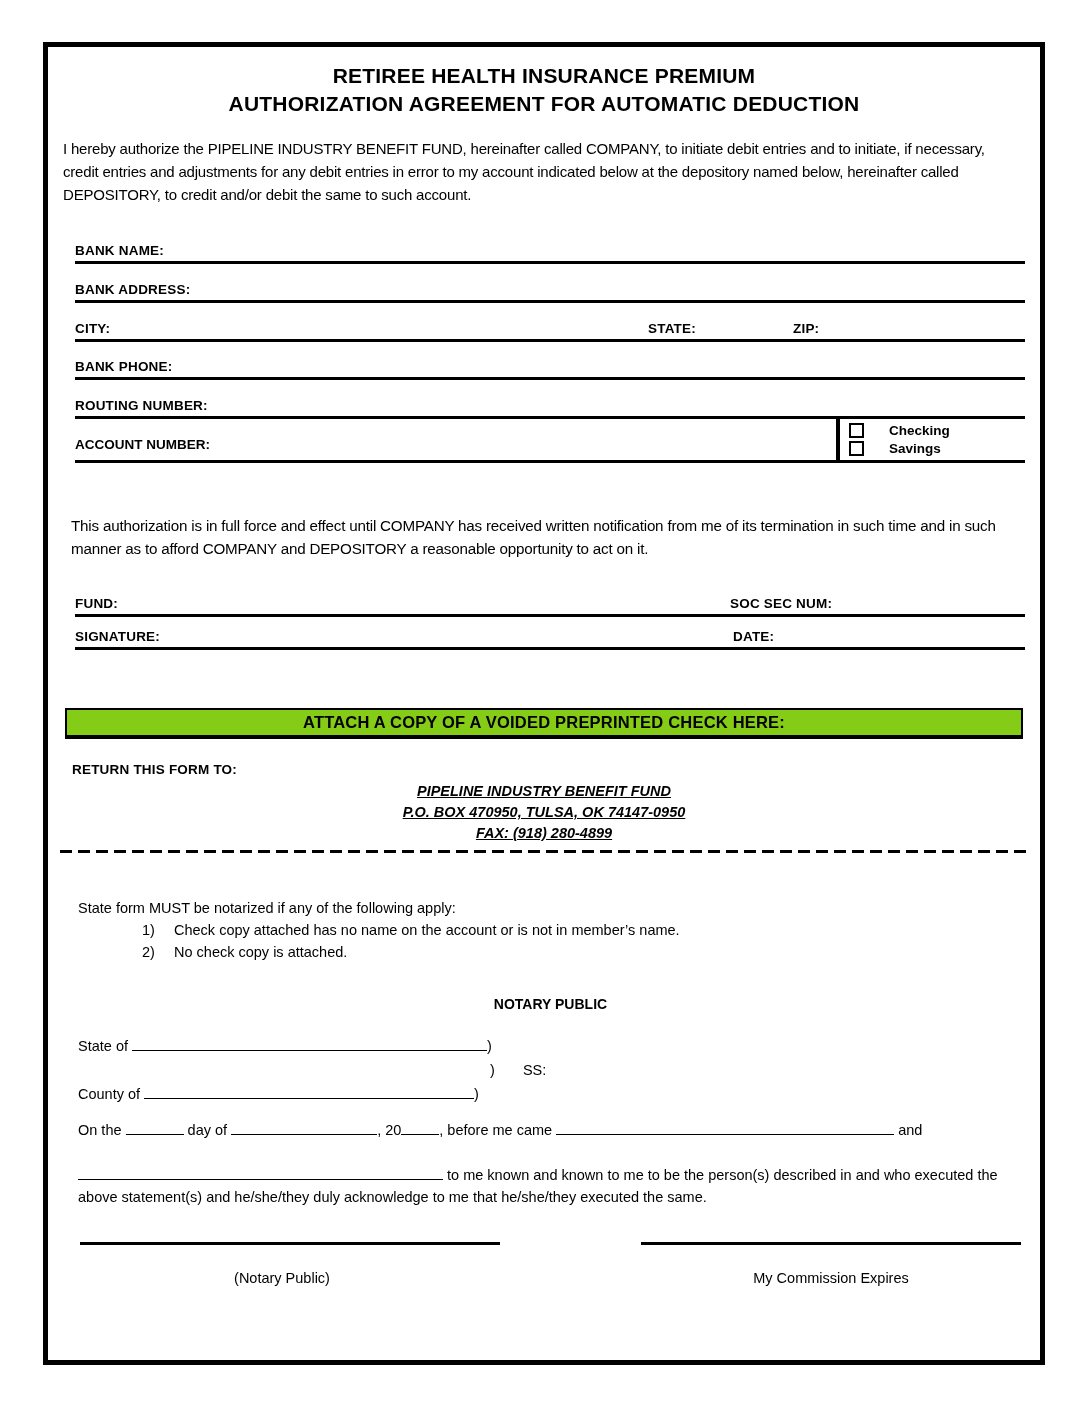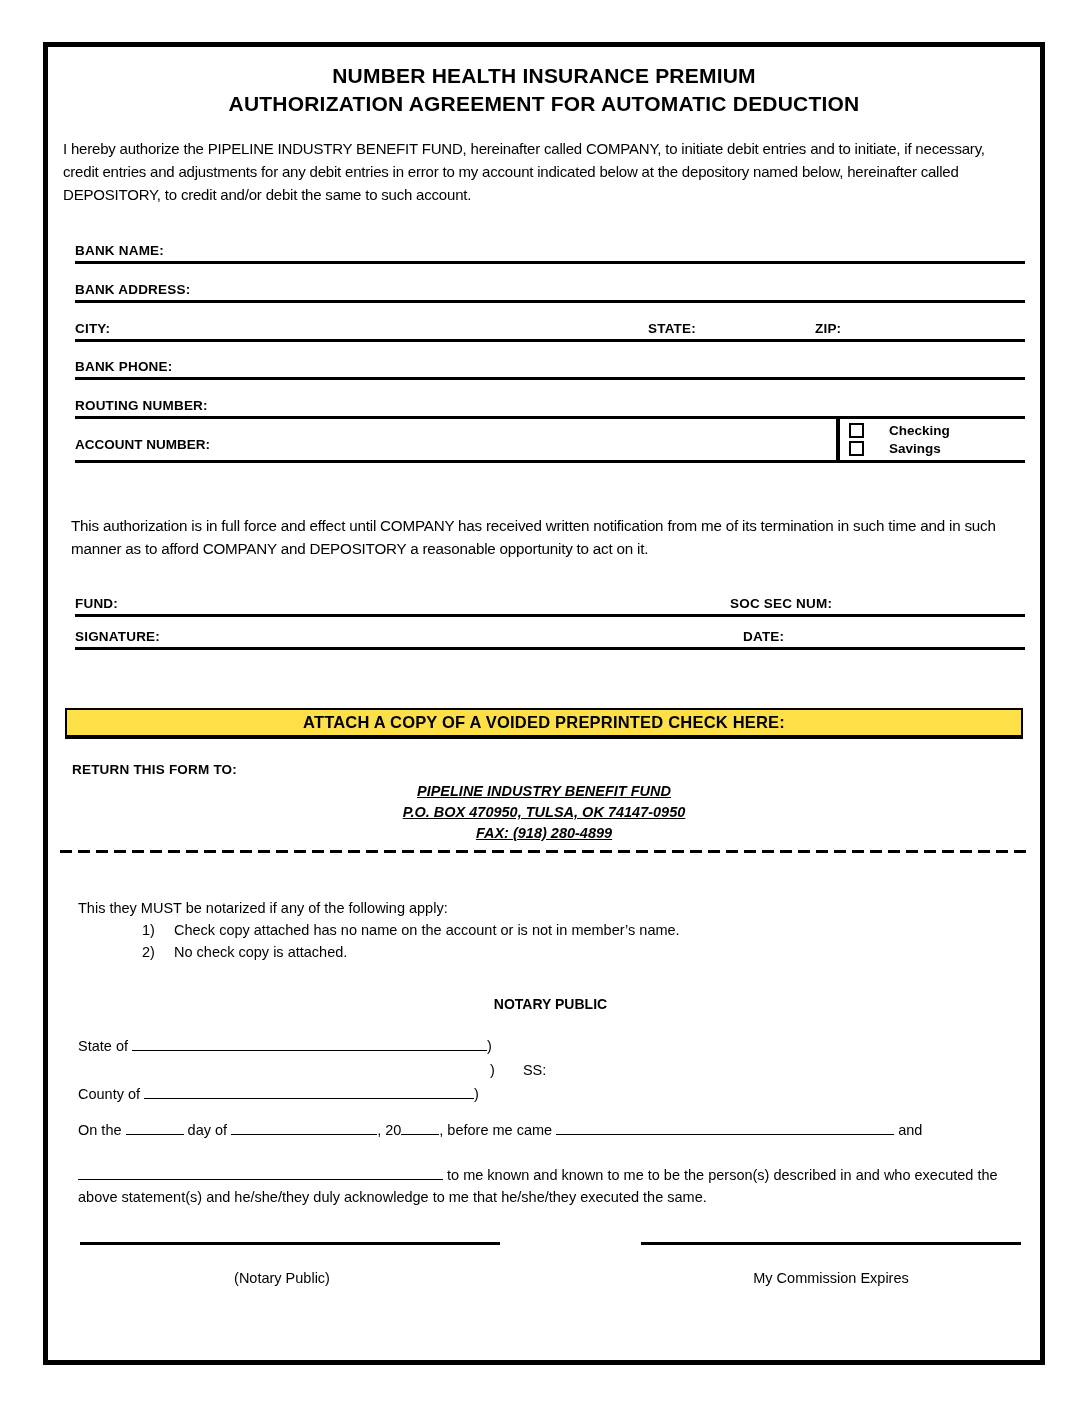--- a/index.html
+++ b/index.html
@@ -22,23 +22,23 @@
 
   .fields { margin-left:12px; }
   .frow { position:relative; height:20px; border-bottom:3px solid #000; }
   .mt1 { margin-top:38px; }
   .mt2 { margin-top:19px; }
   .mt3 { margin-top:19px; }
   .mt4 { margin-top:18px; }
   .mt5 { margin-top:19px; }
   .flabel { position:absolute; bottom:3px; left:0; font-size:13.5px; font-weight:bold; letter-spacing:.2px; white-space:nowrap; }
   .pos-state { left:573px; }
-  .pos-zip   { left:740px; }
+  .pos-zip   { left:718px; }
   .pos-socsec { left:655px; }
-  .pos-date   { left:658px;margin-left:10px; }
+  .pos-date   { left:658px; }
 
   .acct-row { position:relative; height:44px; border-bottom:3px solid #000; }
   .acct-label { position:absolute; bottom:8px; left:0; font-size:13.5px; font-weight:bold; }
   .acct-type {
     position:absolute; left:761px; top:0; bottom:0; right:0;
     border-left:4px solid #000; padding:4px 0 4px 9px;
     display:flex; flex-direction:column; justify-content:space-between;
   }
   .cbrow { display:flex; align-items:center; gap:25px; }
   .cbox { width:15px; height:15px; border:2px solid #000; background:#fff; flex:0 0 auto; }
@@ -94,21 +94,21 @@
   .cap-right { left:753px; }
 </style>
 </head>
 <body>
 
 <div class="screen">
   <div class="doc-border">
     <div class="inner">
 
       <div class="title">
-        <div>NUMBER HEALTH INSURANCE PREMIUM</div>
+        <div>RETIREE HEALTH INSURANCE PREMIUM</div>
         <div>AUTHORIZATION AGREEMENT FOR AUTOMATIC DEDUCTION</div>
       </div>
 
       <p class="intro">I hereby authorize the PIPELINE INDUSTRY BENEFIT FUND, hereinafter called COMPANY, to initiate debit entries and to initiate, if necessary, credit entries and adjustments for any debit entries in error to my account indicated below at the depository named below, hereinafter called DEPOSITORY, to credit and/or debit the same to such account.</p>
 
       <div class="fields">
         <div class="frow mt1">
           <span class="flabel">BANK NAME:</span>
         </div>
         <div class="frow mt2">
@@ -146,36 +146,36 @@
         <div class="frow mt1" style="margin-top:37px;">
           <span class="flabel">FUND:</span>
           <span class="flabel pos-socsec">SOC SEC NUM:</span>
         </div>
         <div class="frow" style="margin-top:13px;">
           <span class="flabel">SIGNATURE:</span>
           <span class="flabel pos-date">DATE:</span>
         </div>
       </div>
 
-      <div class="attach-bar" style="background-color: #fde047;">
+      <div class="attach-bar" style="background-color: #84cc16;">
         <span>ATTACH A COPY OF A VOIDED PREPRINTED CHECK HERE:</span>
       </div>
 
       <div class="return-label">RETURN THIS FORM TO:</div>
 
       <div class="org-block">
         <div>PIPELINE INDUSTRY BENEFIT FUND</div>
         <div>P.O. BOX 470950, TULSA, OK 74147-0950</div>
         <div>FAX: (918) 280-4899</div>
       </div>
 
       <div class="dashes"></div>
 
       <div class="notary">
-        <p class="notarize-intro">This they MUST be notarized if any of the following apply:</p>
+        <p class="notarize-intro">State form MUST be notarized if any of the following apply:</p>
         <div class="nitem">
           <span class="nnum">1)</span><span>Check copy attached has no name on the account or is not in member’s name.</span>
         </div>
         <div class="nitem">
           <span class="nnum">2)</span><span>No check copy is attached.</span>
         </div>
 
         <div class="notary-heading">NOTARY PUBLIC</div>
 
         <div class="nline state-line">

